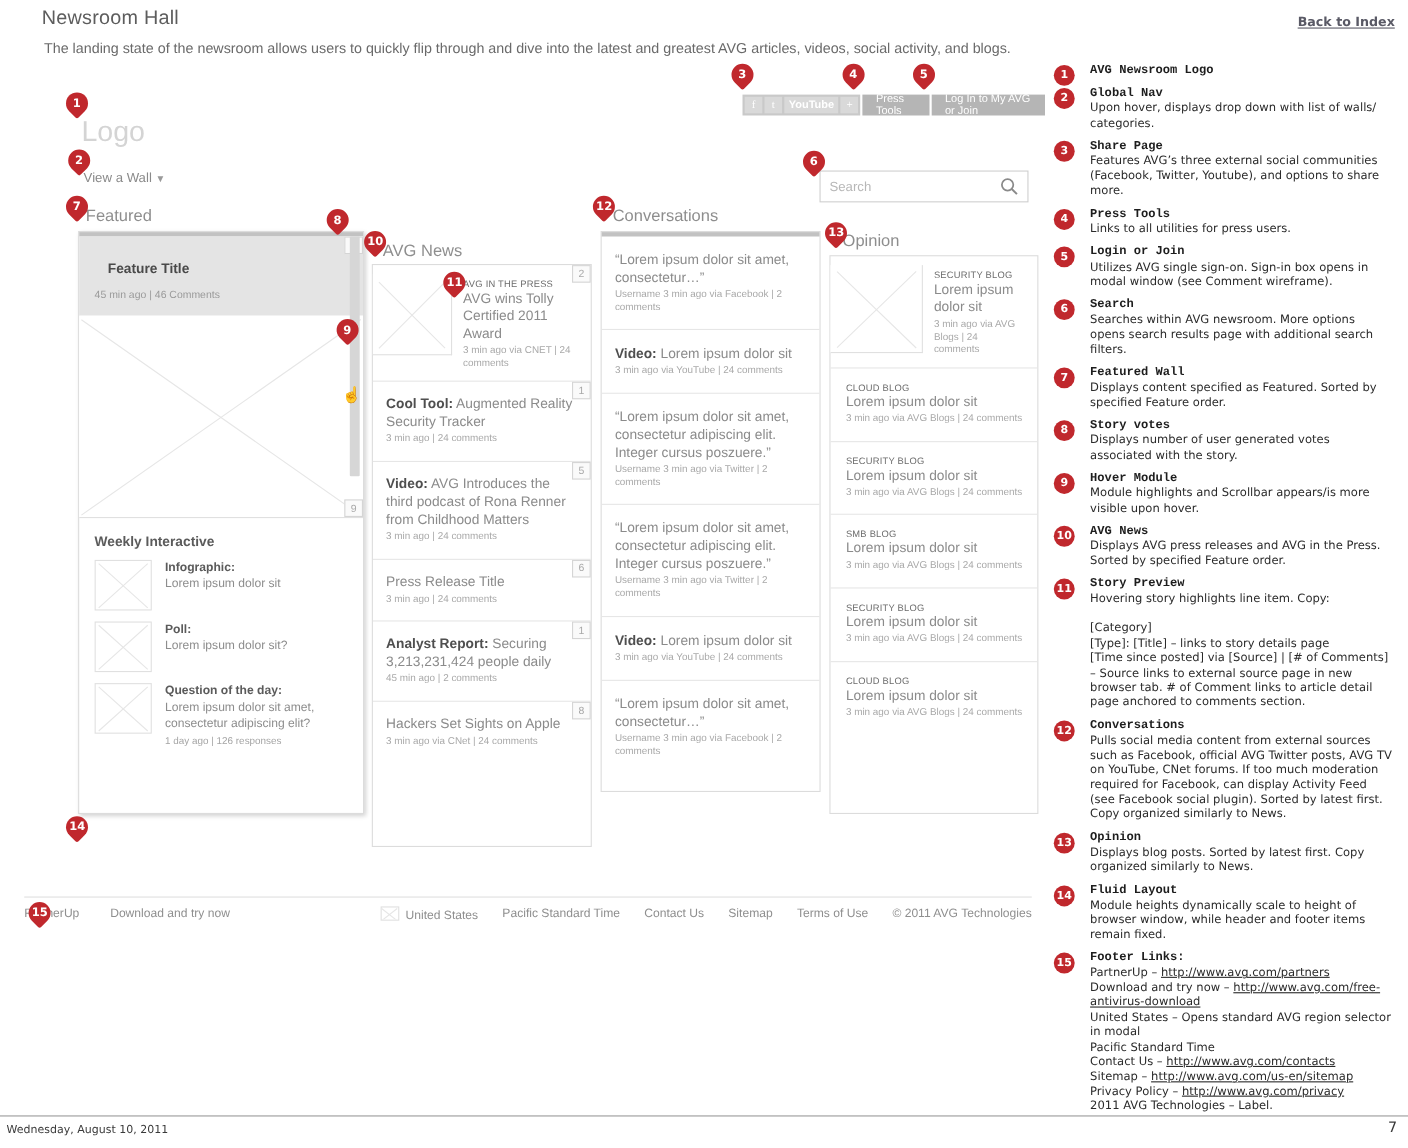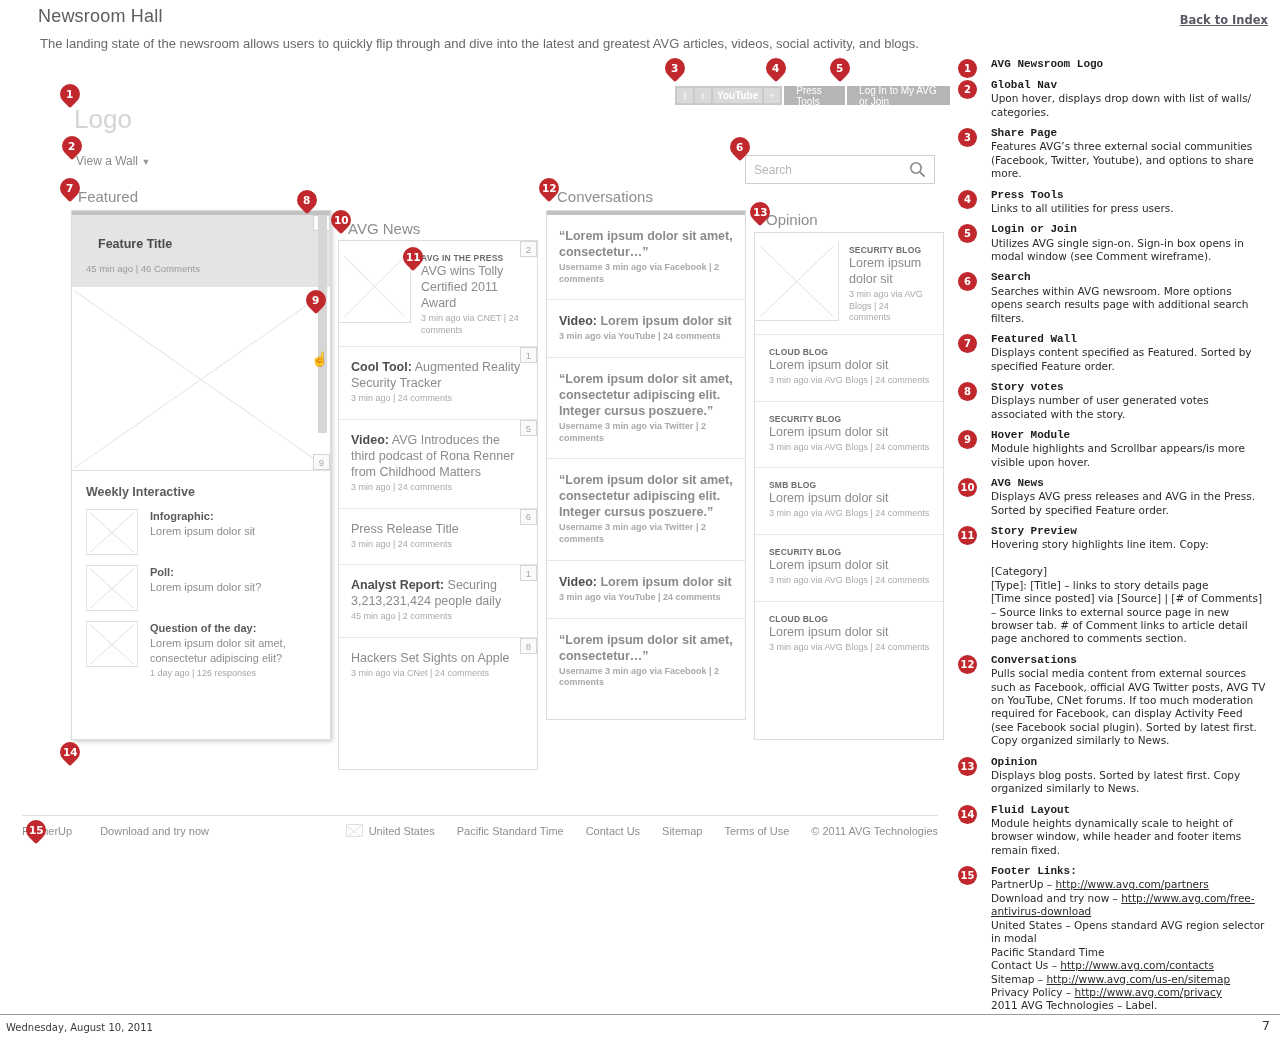--- a/index.html
+++ b/index.html
@@ -126,27 +126,27 @@
   .weekly-text .t { font-size: 11px; color: #5b5b5b; font-weight: bold; line-height: 1.35; }
   .weekly-text .d { font-size: 11px; color: #8d8d8d; line-height: 1.35; }
   .weekly-text .m { font-size: 9px; color: #a5a5a5; margin-top: 2px; }
 
   
   #news-panel { left: 338px; top: 240px; width: 200px; height: 530px; }
   .news-item { position: relative; border-bottom: 1px solid #e6e6e6; padding: 12px 12px 14px 12px; }
   .news-item:last-child { border-bottom: 0; }
   .news-item.has-thumb { display: flex; gap: 10px; padding: 8px 12px 10px 0; }
   .news-thumb { width: 72px; height: 74px; flex: 0 0 72px; }
-  .cat { font-size: 8.5px; color: #6d6d6d; font-weight: bold; letter-spacing: .2px; }
+  .cat { font-size: 8.5px; color: #6d6d6d; font-weight: normal; letter-spacing: .2px; }
   .ttl { font-size: 12.5px; color: #8b8b8b; line-height: 1.28; }
   .ttl b { color: #4f4f4f; }
   .meta { font-size: 9px; color: #a9a9a9; line-height: 1.3; margin-top: 2px; }
 
   
-  #convo-panel { left: 546px; top: 210px; width: 200px; height: 510px; font-weight: bold; }
+  #convo-panel { left: 546px; top: 210px; width: 200px; height: 510px; }
   .convo-item { border-bottom: 1px solid #e6e6e6; padding: 13px 12px 14px 12px; }
   .convo-item:last-child { border-bottom: 0; }
 
   
   #opinion-panel { left: 754px; top: 232px; width: 190px; height: 508px; }
   .op-item { border-bottom: 1px solid #e6e6e6; padding: 12px 12px 14px 14px; position: relative; }
   .op-item:last-child { border-bottom: 0; }
   .op-item.has-thumb { display: flex; gap: 0; padding: 8px 12px 10px 0; }
   .op-thumb { width: 84px; height: 80px; flex: 0 0 84px; }
 

